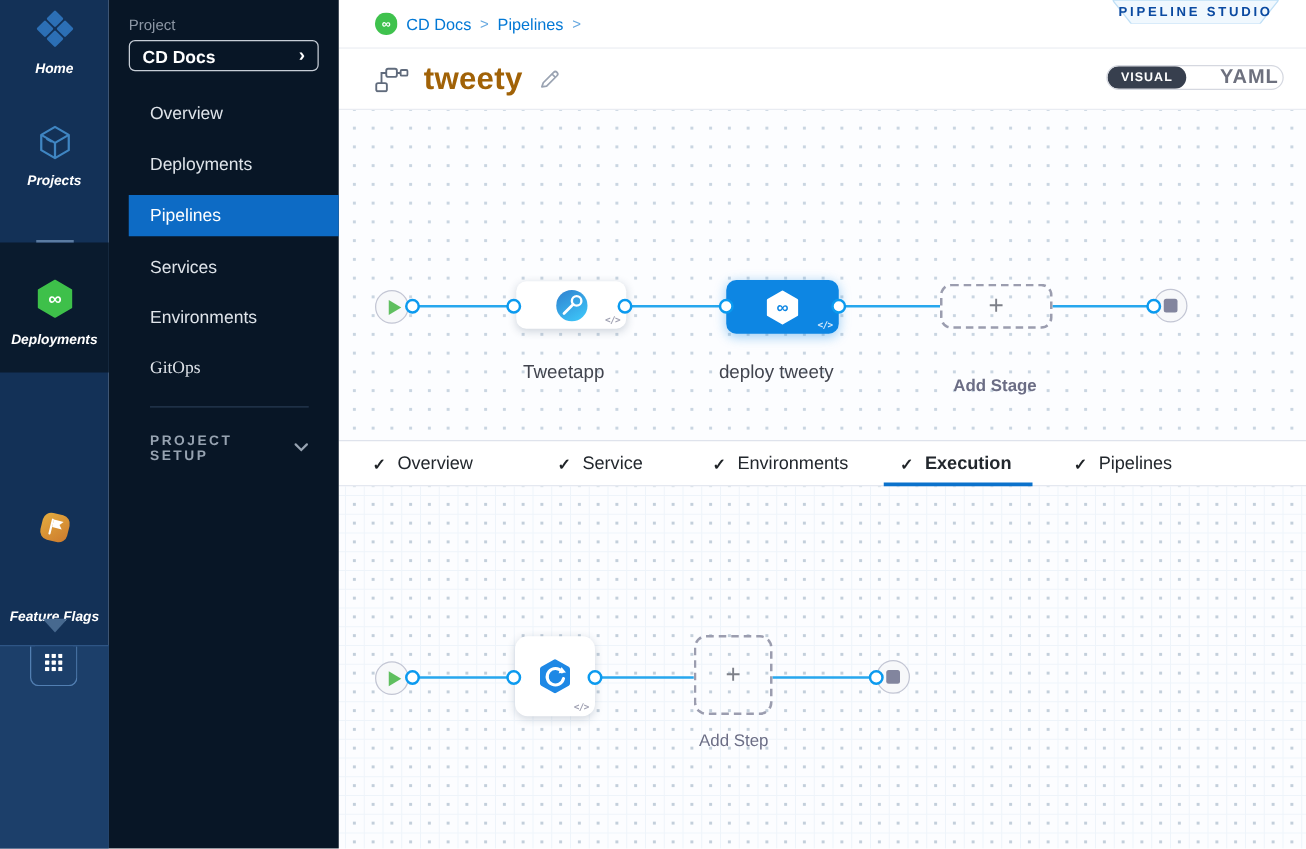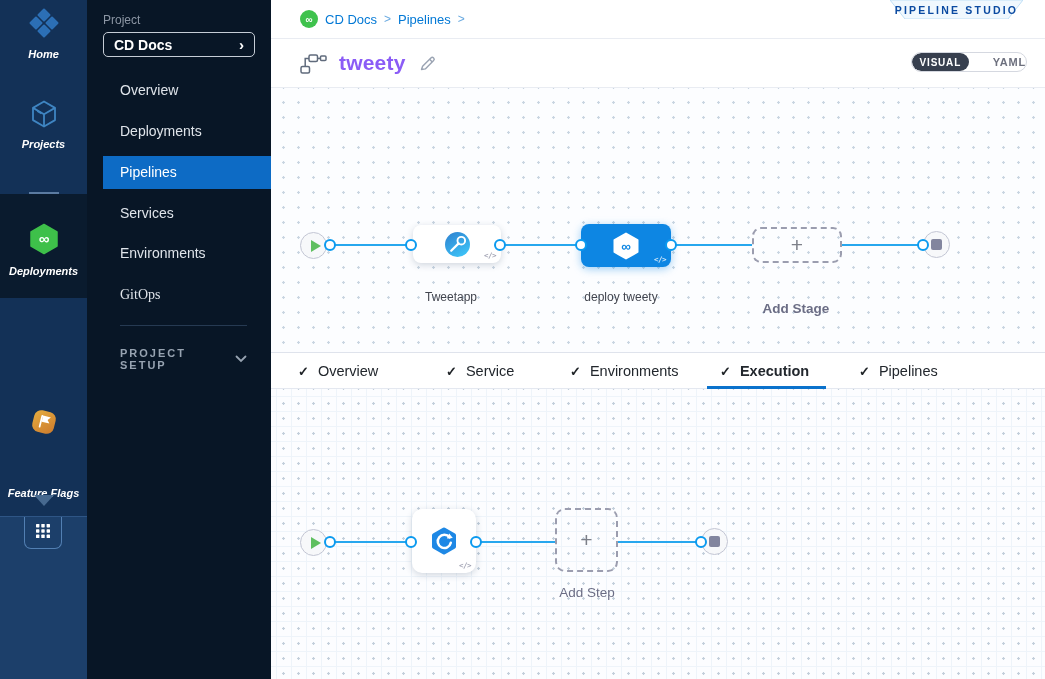--- a/index.html
+++ b/index.html
@@ -31,26 +31,26 @@
   .main { position:absolute; left:271px; top:0; width:774px; height:679px; background:#fff; }
 
   .breadcrumb-row { position:relative; height:39px; border-bottom:1px solid #e9ecf2; display:flex; align-items:center; padding-left:29px; gap:7px; background:#fff; }
   .crumb-link { font-size:13px; color:#0278d5; cursor:pointer; }
   .crumb-sep { font-size:12px; color:#68a9e0; }
 
   .studio-badge { position:absolute; top:0; left:619px; width:133px; height:19px; z-index:6; }
   .studio-badge span { position:absolute; left:0; top:0; width:133px; height:19px; display:flex; align-items:center; justify-content:center; font-size:10.5px; font-weight:bold; letter-spacing:2.2px; color:#0b4aa1; }
 
   .title-row { position:relative; height:49px; border-bottom:1px solid #e9ecf2; display:flex; align-items:center; padding-left:29px; gap:12px; background:#fff; }
-  .pipeline-title { font-size:21px; font-weight:bold; color:#8b5cf6; letter-spacing:.2px; }
+  .pipeline-title { font-size:25px; font-weight:bold; color:#a16207; letter-spacing:.2px; }
   .edit-icon { cursor:pointer; display:flex; }
 
-  .view-toggle { position:absolute; right:18px; top:13px; width:116px; height:20px; border:1px solid #d5d8e0; border-radius:11px; display:flex; background:#fff; overflow:hidden; cursor:pointer;gap:24px; }
+  .view-toggle { position:absolute; right:18px; top:13px; width:142px; height:20px; border:1px solid #d5d8e0; border-radius:11px; display:flex; background:#fff; overflow:hidden; cursor:pointer;gap:24px; }
   .toggle-visual { width:63px; background:#373f4e; border-radius:11px; color:#fff; font-size:10px; font-weight:bold; letter-spacing:.8px; display:flex; align-items:center; justify-content:center; }
-  .toggle-yaml { flex:1; color:#6d707e; font-size:11px; font-weight:bold; letter-spacing:.8px; display:flex; align-items:center; justify-content:center; }
+  .toggle-yaml { flex:1; color:#6d707e; font-size:16px; font-weight:bold; letter-spacing:.8px; display:flex; align-items:center; justify-content:center; }
 
   
   .canvas1 { position:relative; height:264px; background-color:#fcfdff;
     background-image:radial-gradient(circle, #c9d5e1 1.1px, transparent 1.45px);
     background-size:15px 15px; background-position:5px 7px; }
   .canvas2 { position:relative; height:290px; background-color:#fcfdff;
     background-image:linear-gradient(#eef4fa 1px, transparent 1px),
                      linear-gradient(90deg, #eef4fa 1px, transparent 1px),
                      radial-gradient(circle, #c3cfdb 1.1px, transparent 1.45px);
     background-size:15px 15px; background-position:5px 7px; }
@@ -62,21 +62,21 @@
   .play-tri { width:0; height:0; border-left:10px solid #5fbf5f; border-top:6px solid transparent; border-bottom:6px solid transparent; margin-left:4px; }
   .stop-sq { width:11px; height:11px; background:#82859e; border-radius:2px; }
 
   .stage-node { position:absolute; background:#fff; border-radius:8px; box-shadow:0 2px 7px rgba(35,58,92,.20); display:flex; align-items:center; justify-content:center; z-index:2; cursor:pointer; }
   .stage-node.selected { background:#0d86e3; box-shadow:0 2px 9px rgba(13,134,227,.40); }
   .code-glyph { position:absolute; right:5px; bottom:3px; font-size:7.5px; font-weight:bold; color:#9fa0b1; font-family:"DejaVu Sans Mono", monospace; letter-spacing:-.5px; }
   .stage-node.selected .code-glyph { color:#d7ebfb; }
 
   .add-node { position:absolute; border:2px dashed #9b9daf; border-radius:9px; display:flex; align-items:center; justify-content:center; color:#7d8089; font-size:21px; font-weight:300; z-index:2; cursor:pointer; }
 
-  .node-label { position:absolute; font-size:12px; color:#42454f; text-align:center; line-height:21px; z-index:2; }
+  .node-label { position:absolute; font-size:15px; color:#42454f; text-align:center; line-height:21px; z-index:2; }
   .node-label.dim { color:#6b6d85; font-size:13.5px; }
 
   
   .tabbar { position:relative; height:37px; background:#fff; border-top:1px solid #dfe3ec; border-bottom:1px solid #e4e8f0; z-index:2; }
   .tab { position:absolute; top:0; height:36px; display:flex; align-items:center; gap:9px; font-size:14.5px; color:#22272d; cursor:pointer; }
   .tab-check { font-size:13px; font-weight:bold; color:#1f2327; }
   .tab.active { font-weight:bold; }
   .tab-underline { position:absolute; left:436px; bottom:-1px; width:119px; height:3px; background:#0b72cc; }
 </style>
 </head>

